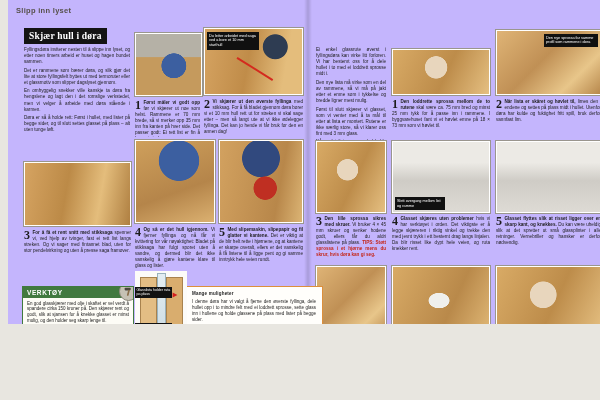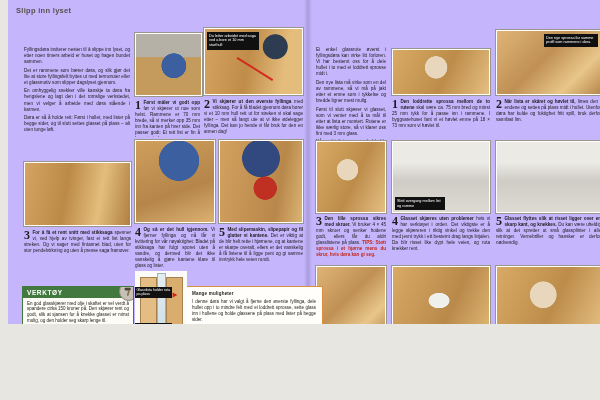--- a/index.html
+++ b/index.html
@@ -61,20 +61,21 @@
 </style>
 </head>
 <body>
 
 <div id="root">
 
   <div class="abs gutter"></div>
 
   <div class="abs kicker">Slipp inn lyset</div>
 
+  <div class="abs titlebox" style="left:16px;top:28px;">Skjær hull i døra</div>
 
   <div class="abs introtext" style="left:16px;top:47px;width:106px;height:112px;">
     <p>Fyllingsdøra inviterer nesten til å slippe inn lyset, og etter noen timers arbeid er huset og hagen bundet sammen.</p>
     <p>Det er rammene som bærer døra, og slik gjør det lite at store fyllingsfelt byttes ut med termoruter eller et glassmotiv som slipper dagslyset gjennom.</p>
     <p>En omhyggelig snekker ville kanskje ta døra fra hengslene og lagt den i det romslige verkstedet, men vi velger å arbeide med døra stående i karmen.</p>
     <p>Døra er så å holde rett: Først i hullet, med lister på begge sider, og til slutt settes glasset på plass – alt uten tunge løft.</p>
   </div>
 
   <div class="abs photo ph-workshop" style="left:127px;top:33px;width:67px;height:63px;"></div>
 

